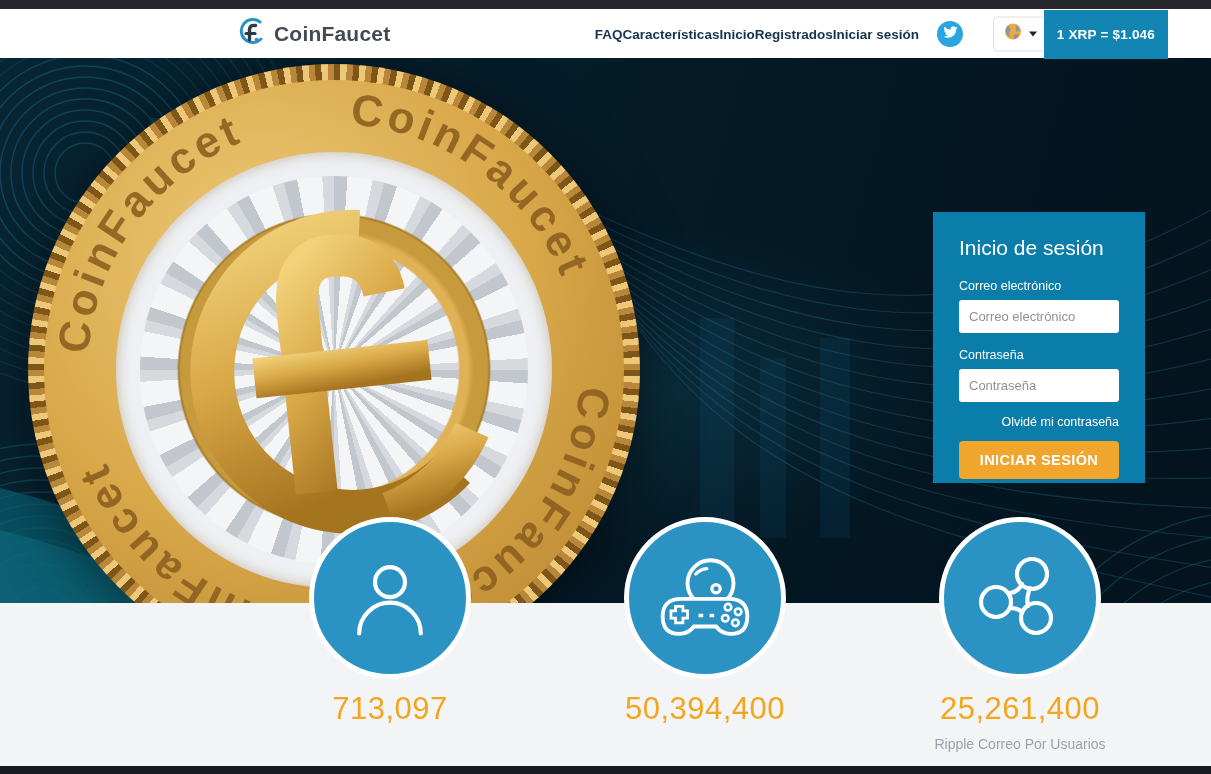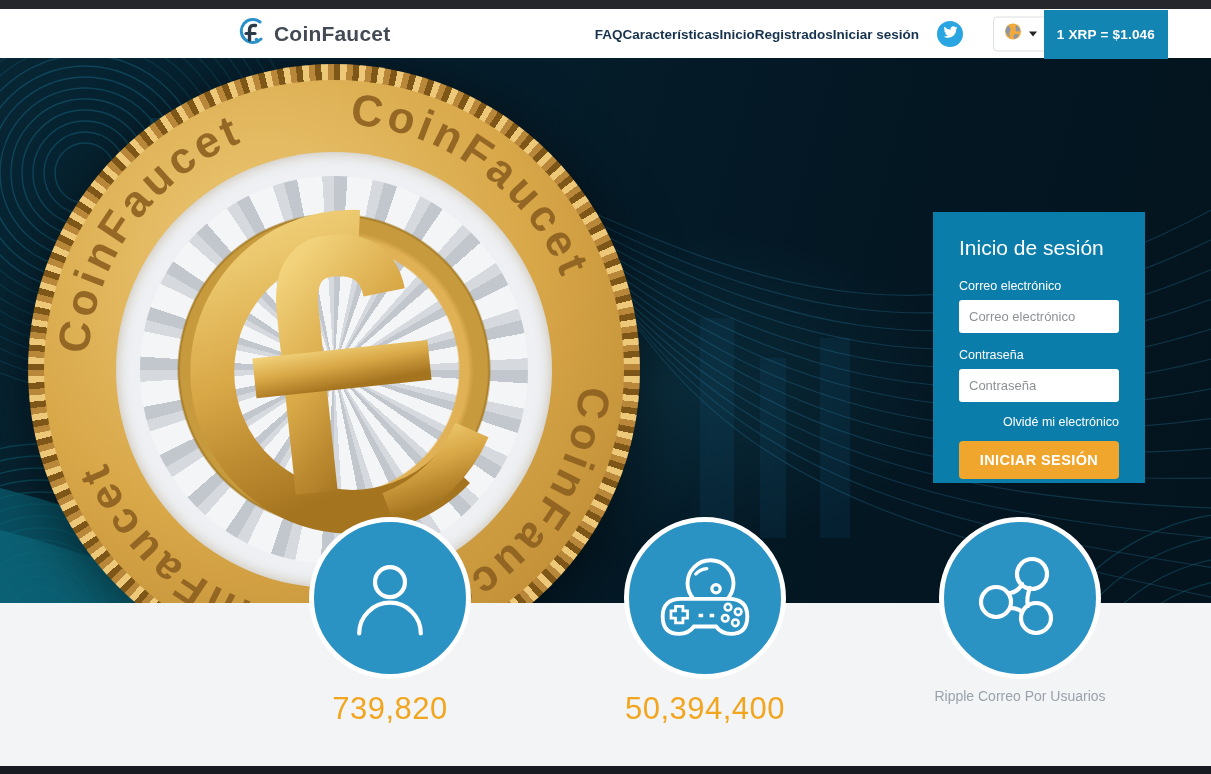--- a/index.html
+++ b/index.html
@@ -229,35 +229,35 @@
         <path d="M 138 60 A 150 150 0 0 1 55 140" fill="none" stroke="url(#gold)" stroke-width="36"></path>
       </svg>
     </div>
 
     <div class="login">
       <div class="login-title">Inicio de sesión</div>
       <label>Correo electrónico</label>
       <input type="text" placeholder="Correo electrónico" style="">
       <label class="field-gap">Contraseña</label>
       <input type="password" placeholder="Contraseña" style="">
-      <a href="#" class="forgot">Olvidé mi electrónico</a>
+      <a href="#" class="forgot">Olvidé mi contraseña</a>
       <button class="login-btn">INICIAR SESIÓN</button>
     </div>
   </div>
 
   <div class="stats-section"></div>
 
   <div class="stat stat-1">
     <div class="stat-circle">
       <svg width="84" height="84" viewBox="-45 -45 90 90">
         <circle cx="0" cy="-17" r="16" fill="none" stroke="#fff" stroke-width="4.5"></circle>
         <path d="M -33 38 A 33 33 0 0 1 33 38" fill="none" stroke="#fff" stroke-width="4.5" stroke-linecap="round"></path>
       </svg>
     </div>
-    <div class="stat-value">739,820</div>
+    <div class="stat-value">713,097</div>
   </div>
 
   <div class="stat stat-2">
     <div class="stat-circle">
       <svg width="96" height="92" viewBox="-50 -50 100 100">
         <circle cx="6" cy="-16" r="25" fill="none" stroke="#fff" stroke-width="4.2"></circle>
         <circle cx="12" cy="-10" r="4.5" fill="none" stroke="#fff" stroke-width="3.5"></circle>
         <path d="M -10 -26 A 17 17 0 0 1 2 -32" fill="none" stroke="#fff" stroke-width="3.5" stroke-linecap="round"></path>
         <path d="M -26 1 L 26 1 Q 46 1 46 20 Q 46 39 28 39 Q 18 39 12 31 L -12 31 Q -18 39 -28 39 Q -46 39 -46 20 Q -46 1 -26 1 Z" fill="#2a93c4" stroke="#fff" stroke-width="4.2"></path>
         <path d="M -28 9 L -24 9 L -24 14 L -19 14 L -19 22 L -24 22 L -24 27 L -32 27 L -32 22 L -37 22 L -37 14 L -32 14 L -32 9 Z" fill="none" stroke="#fff" stroke-width="3"></path>
@@ -277,17 +277,18 @@
         <g fill="none" stroke="#fff" stroke-width="4.2">
           <circle cx="12" cy="-24" r="15"></circle>
           <circle cx="-24" cy="4" r="15"></circle>
           <circle cx="16" cy="20" r="15"></circle>
           <path d="M 2 -14 Q -2 -6 -10 -5" stroke-linecap="round"></path>
           <path d="M -10 10 Q -2 10 2 14" stroke-linecap="round"></path>
           <path d="M 8 8 Q 6 0 10 -10" stroke-linecap="round"></path>
         </g>
       </svg>
     </div>
+    <div class="stat-value">25,261,400</div>
     <div class="stat-label">Ripple Correo Por Usuarios</div>
   </div>
 
   <div class="bottom-strip"></div>
 </div>
 
 </body></html>

